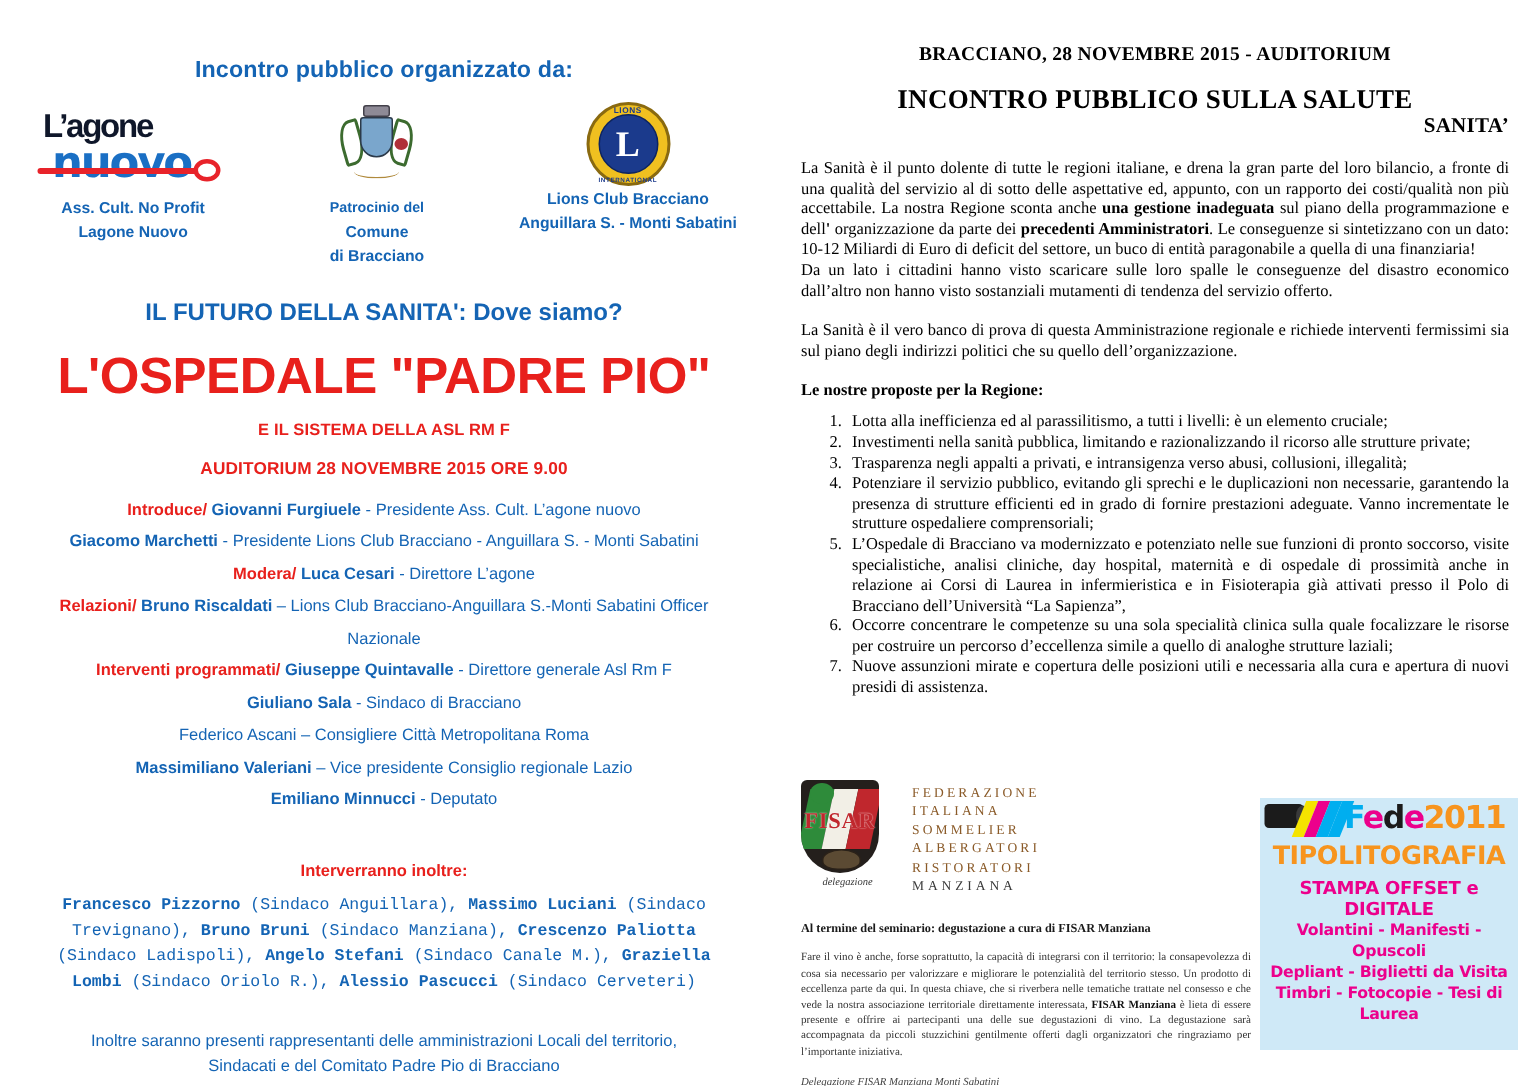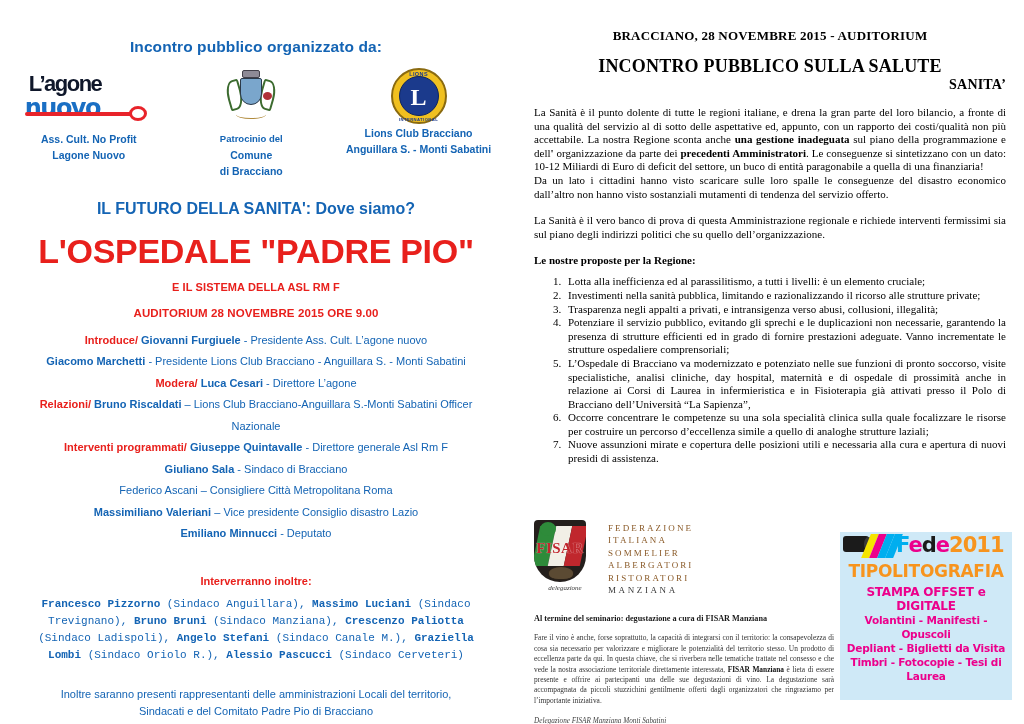--- a/index.html
+++ b/index.html
@@ -48,23 +48,23 @@
   .agone-mark {
     width:128px; height:62px; margin:0 auto; position:relative;
   }
   .agone-l {
     position:absolute; left:4px; top:0;
     font-family:Liberation Sans, sans-serif;
     font-weight:bold; font-size:22px; letter-spacing:-1.5px;
     color:#0f172a; line-height:31px;
   }
   .agone-n {
-    position:absolute; left:0; top:26px;
+    position:absolute; left:10px; top:26px;
     font-family:"DejaVu Sans", sans-serif;
-    font-weight:bold; font-size:24px; letter-spacing:-1.5px;
+    font-weight:bold; font-size:29px; letter-spacing:-1.5px;
     color:#1a6fc4; line-height:29px;
   }
   .agone-strike {
     position:absolute; left:0px; top:44px;
     width:112px; height:3.5px; background:#e8232a; border-radius:2px;
   }
   .agone-hook {
     position:absolute; left:104px; top:38px;
     width:18px; height:15px;
     border:3.5px solid #e8232a; border-radius:50%;
@@ -361,21 +361,21 @@
       </div>
       <div class="spk">
         <span class="nm">Giuliano Sala</span>
         <span class="rest">- Sindaco di Bracciano</span>
       </div>
       <div class="spk">
         <span class="rest">Federico Ascani – Consigliere Città Metropolitana  Roma</span>
       </div>
       <div class="spk">
         <span class="nm">Massimiliano Valeriani</span>
-        <span class="rest">– Vice presidente Consiglio disastro Lazio</span>
+        <span class="rest">– Vice presidente Consiglio regionale Lazio</span>
       </div>
       <div class="spk">
         <span class="nm">Emiliano Minnucci</span>
         <span class="rest">- Deputato</span>
       </div>
     </div>
 
     <div class="also-head">Interverranno inoltre:</div>
     <div class="mayors"><b>Francesco Pizzorno</b>  (Sindaco Anguillara), <b>Massimo Luciani</b> (Sindaco Trevignano),  <b>Bruno Bruni</b> (Sindaco Manziana), <b>Crescenzo Paliotta</b> (Sindaco Ladispoli), <b>Angelo Stefani</b> (Sindaco Canale M.), <b>Graziella Lombi</b> (Sindaco Oriolo R.), <b>Alessio Pascucci</b> (Sindaco Cerveteri)</div>
     <div class="note-blue">Inoltre saranno presenti rappresentanti delle amministrazioni Locali  del territorio, Sindacati e del Comitato Padre Pio di Bracciano</div>

